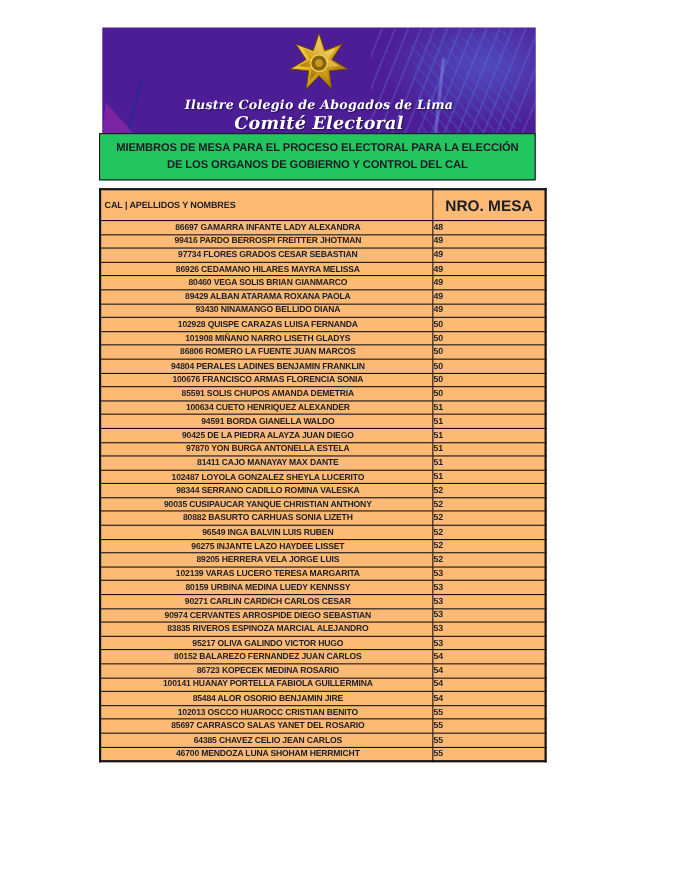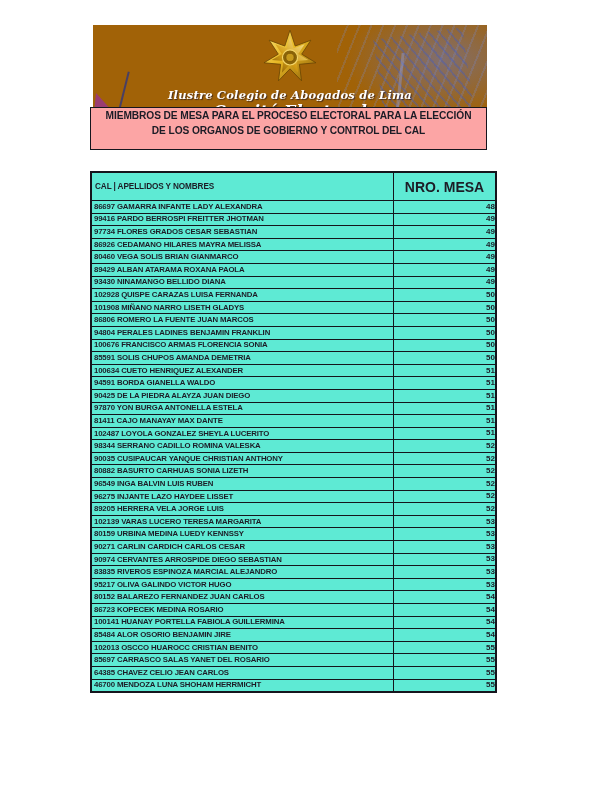--- a/index.html
+++ b/index.html
@@ -6,21 +6,21 @@
   body{
     width:612px;height:792px;background:#ffffff;position:relative;overflow:hidden;
     font-family:"Liberation Sans", sans-serif;
     -webkit-font-smoothing:antialiased;
   }
   .page{position:absolute;inset:0;background:#ffffff;}
 
   
   .banner{
     position:absolute;left:93px;top:25px;width:394px;height:98px;
-    background:#a16207;
+    background:#4c1d95;
     overflow:hidden;
     display:flex;flex-direction:column;align-items:center;
   }
   .banner .bg-right{
     position:absolute;right:0;top:0;width:150px;height:100%;
     background:
       radial-gradient(ellipse at 70% 35%, rgba(90,125,235,.45), rgba(90,125,235,0) 65%),
       repeating-linear-gradient(112deg, rgba(120,150,240,0) 0 9px, rgba(120,150,240,.20) 9px 11px);
     pointer-events:none;
   }
@@ -52,52 +52,52 @@
     position:relative;color:#ffffff;
     font-family:"DejaVu Serif", serif;font-style:italic;font-weight:bold;
     text-shadow:1px 1px 1px rgba(0,0,40,.55);
     line-height:1.22;text-align:center;letter-spacing:.2px;
   }
   .org-line1{font-size:11.5px;}
   .org-line2{font-size:16px;}
 
   
   .title-box{
-    position:absolute;left:90px;top:107px;width:397px;height:43px;
-    box-sizing:border-box;border:1.8px solid #15151d;background:#fca5a5;
-    display:flex;flex-direction:column;align-items:center;
+    position:absolute;left:90px;top:121px;width:397px;height:43px;
+    box-sizing:border-box;border:1.8px solid #15151d;background:#22c55e;
+    display:flex;flex-direction:column;align-items:center;justify-content:center;
   }
   .title-line{
     font-size:10.2px;font-weight:bold;color:#1c1c26;line-height:1.5;
     letter-spacing:-.1px;white-space:nowrap;text-align:center;
   }
 
   
   table.members{
     position:absolute;left:90px;top:171px;width:397px;
     border-collapse:collapse;table-layout:fixed;
-    border:2px solid #15151d;background:#5eead4;
+    border:2px solid #15151d;background:#fdba74;
   }
   table.members th, table.members td{
     border:1.4px solid #15151d;overflow:hidden;white-space:nowrap;
     color:#1c1c26;font-weight:bold;
   }
   th.h-left{
     width:298px;height:27px;text-align:left;padding:0 0 0 3px;
     font-size:8.2px;letter-spacing:-.1px;
   }
   th.h-right{
     width:99px;text-align:center;font-size:14px;
   }
   td.name-cell{
     height:11.6px;padding:0 0 0 2px;font-size:7.8px;letter-spacing:-.15px;line-height:1;
-    text-align:left;
+    text-align:center;
   }
   td.mesa-cell{
-    text-align:right;font-size:8px;line-height:1;padding:0;
+    text-align:left;font-size:8px;line-height:1;padding:0;
   }
 </style>
 </head>
 <body>
 
 <div class="page">
 
   <div class="banner">
     <div class="bg-right"></div>
     <div class="bg-right2"></div>

